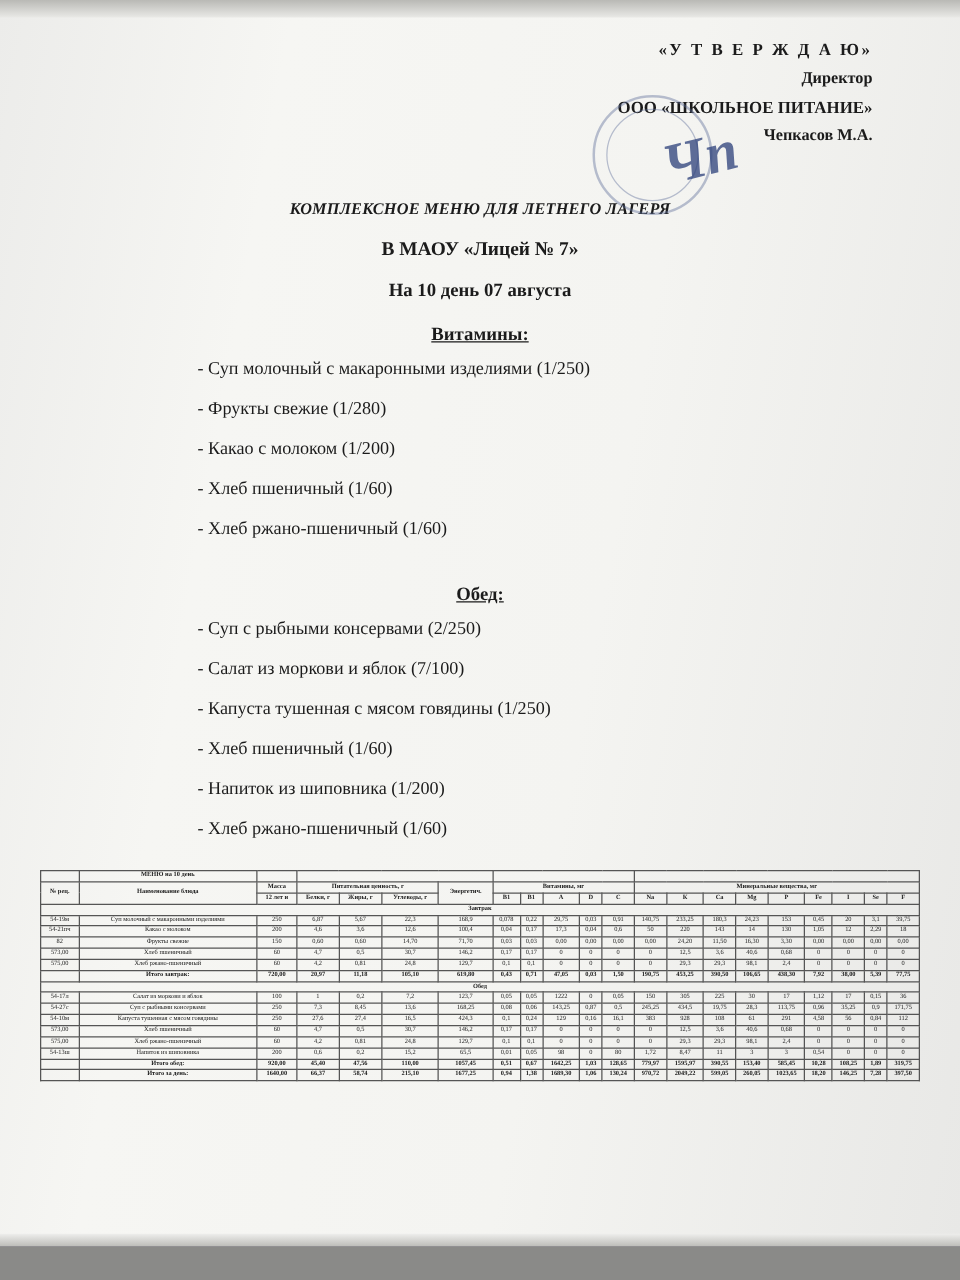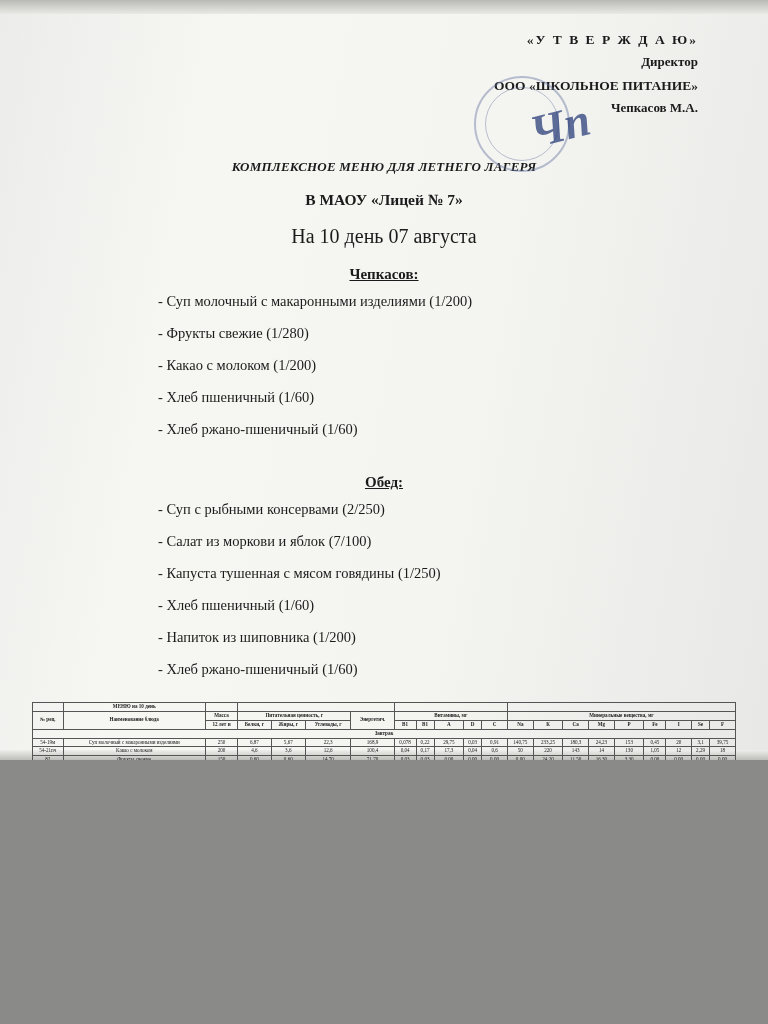--- a/index.html
+++ b/index.html
@@ -3,21 +3,21 @@
 <meta charset="utf-8">
 <style>
   html, body {
     margin: 0;
     padding: 0;
     background: #8a8a88;
   }
   .page {
     position: relative;
     width: 768px;
-    height: 760px;
+    height: 997px;
     background: #c4b5fd;
     overflow: hidden;
     font-family: "Liberation Serif", serif;
     color: #1b1b1b;
   }
   
   .paper-shade {
     position: absolute;
     inset: 0;
     background: linear-gradient(100deg, #ececea 0%, #f6f6f3 25%, #f4f4f1 60%, #e8e8e6 100%);
@@ -98,22 +98,22 @@
     font-weight: bold;
     font-style: italic;
     letter-spacing: .2px;
   }
   .title-sub {
     font-size: 15.5px;
     font-weight: bold;
     margin-top: 16px;
   }
   .title-day {
-    font-size: 20px;
-    font-weight: normal;
+    font-size: 15px;
+    font-weight: bold;
     margin-top: 16px;
   }
 
   .meal-heading {
     text-align: center;
     font-size: 15px;
     font-weight: bold;
     text-decoration: underline;
     margin-top: 18px;
   }
@@ -187,23 +187,23 @@
       <div class="signature">Чп</div>
     </div>
 
     <div class="title-block">
       <div class="title-main">КОМПЛЕКСНОЕ МЕНЮ ДЛЯ ЛЕТНЕГО ЛАГЕРЯ</div>
       <div class="title-sub">В МАОУ «Лицей  № 7»</div>
       <div class="title-day">На 10 день  07 августа</div>
     </div>
 
     <div>
-      <div class="meal-heading">Чепкасов:</div>
+      <div class="meal-heading">Витамины:</div>
       <ul class="dish-list">
-        <li>- Суп молочный с макаронными  изделиями (1/200)</li>
+        <li>- Суп молочный с макаронными  изделиями (1/250)</li>
         <li>- Фрукты свежие (1/280)</li>
         <li>- Какао с молоком (1/200)</li>
         <li>- Хлеб пшеничный (1/60)</li>
         <li>- Хлеб ржано-пшеничный (1/60)</li>
       </ul>
     </div>
 
     <div class="lunch-block">
       <div class="meal-heading">Обед:</div>
       <ul class="dish-list">

